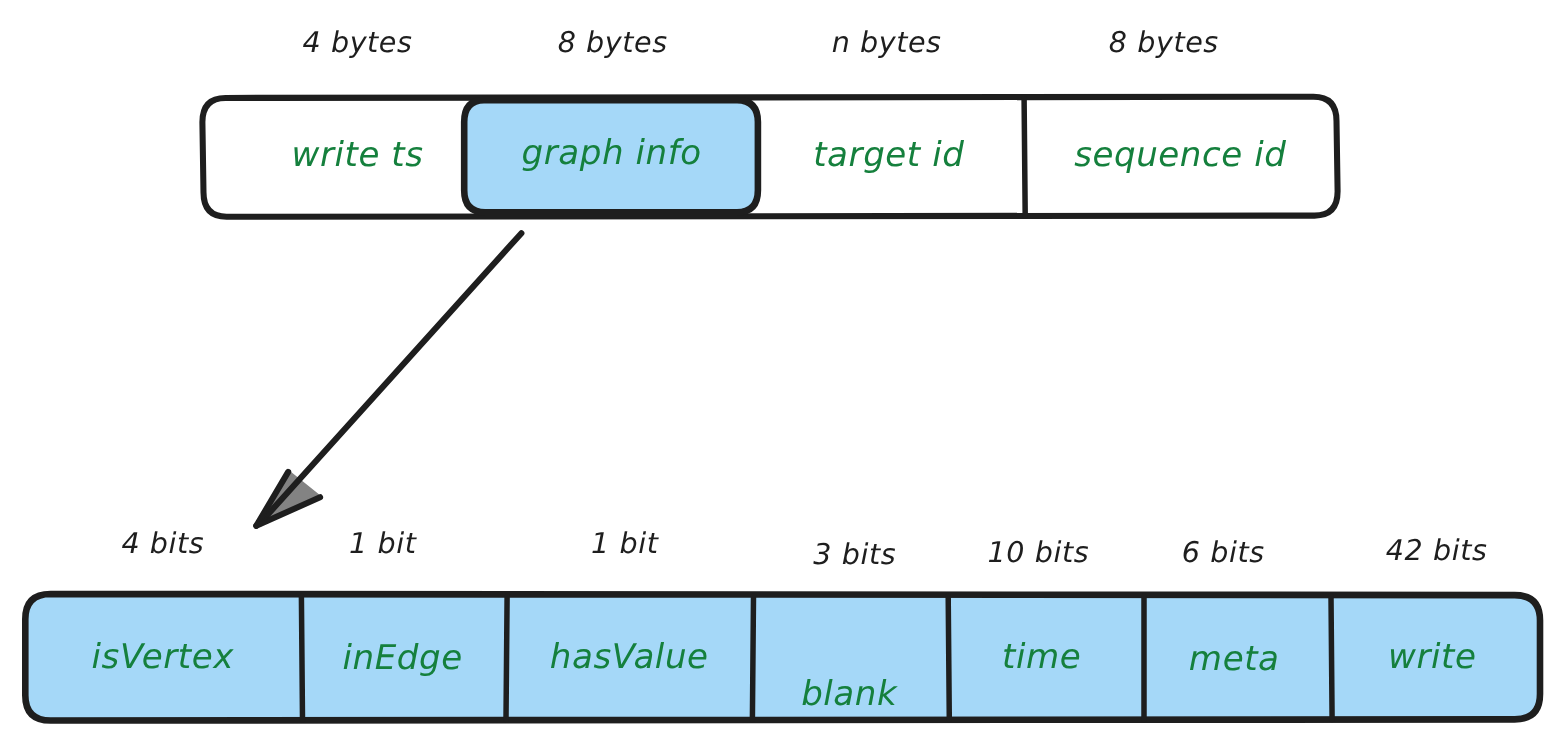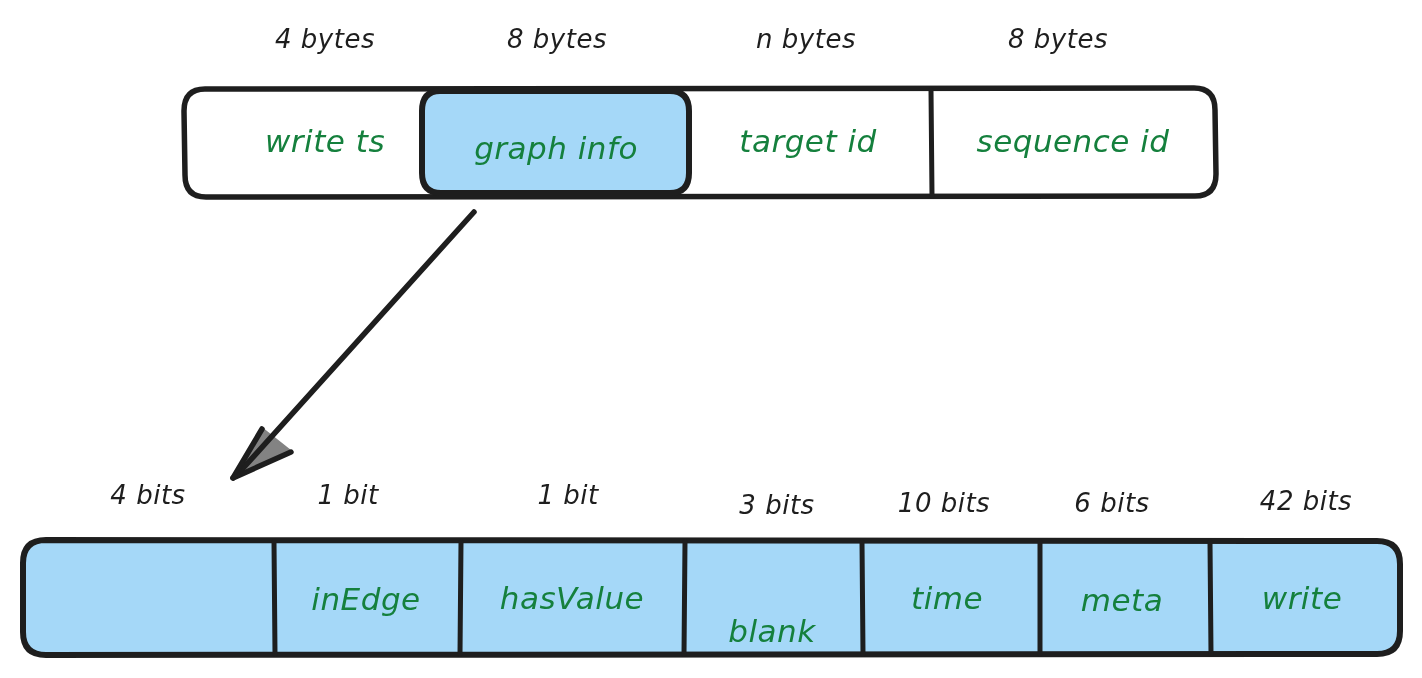--- a/index.html
+++ b/index.html
@@ -117,32 +117,33 @@
       <path d="M 1210 542 L 1211 654" fill="none" stroke="#1e1e1e" stroke-width="5" stroke-linecap="round"></path>
     </g>
   </svg>
 
   <div class="size-label" style="left:325px; top:26px;">4 bytes</div>
   <div class="size-label" style="left:557px; top:26px;">8 bytes</div>
   <div class="size-label" style="left:806px; top:26px;">n bytes</div>
   <div class="size-label" style="left:1058px; top:26px;">8 bytes</div>
 
   <div class="field-label" style="left:325px; top:141px;">write ts</div>
-  <div class="field-label" style="left:556px; top:140px;margin-top:8px;">graph info</div>
+  <div class="field-label" style="left:556px; top:140px;">graph info</div>
   <div class="field-label" style="left:808px; top:141px;">target id</div>
   <div class="field-label" style="left:1073px; top:141px;">sequence id</div>
 
   <div class="size-label" style="left:148px; top:482px;text-align:right;">4 bits</div>
   <div class="size-label" style="left:348px; top:482px;">1 bit</div>
   <div class="size-label" style="left:568px; top:482px;">1 bit</div>
   <div class="size-label" style="left:777px; top:492px;">3 bits</div>
   <div class="size-label" style="left:944px; top:490px;">10 bits</div>
   <div class="size-label" style="left:1112px; top:490px;">6 bits</div>
   <div class="size-label" style="left:1306px; top:488px;">42 bits</div>
 
+  <div class="field-label" style="left:148px; top:598px;">isVertex</div>
   <div class="field-label" style="left:366px; top:599px;">inEdge</div>
   <div class="field-label" style="left:572px; top:598px;">hasValue</div>
   <div class="field-label" style="left:772px; top:598px;margin-top:33px;">blank</div>
   <div class="field-label" style="left:947px; top:598px;">time</div>
   <div class="field-label" style="left:1122px; top:600px;">meta</div>
   <div class="field-label" style="left:1302px; top:598px;">write</div>
 
 </div>
 
 </body></html>

